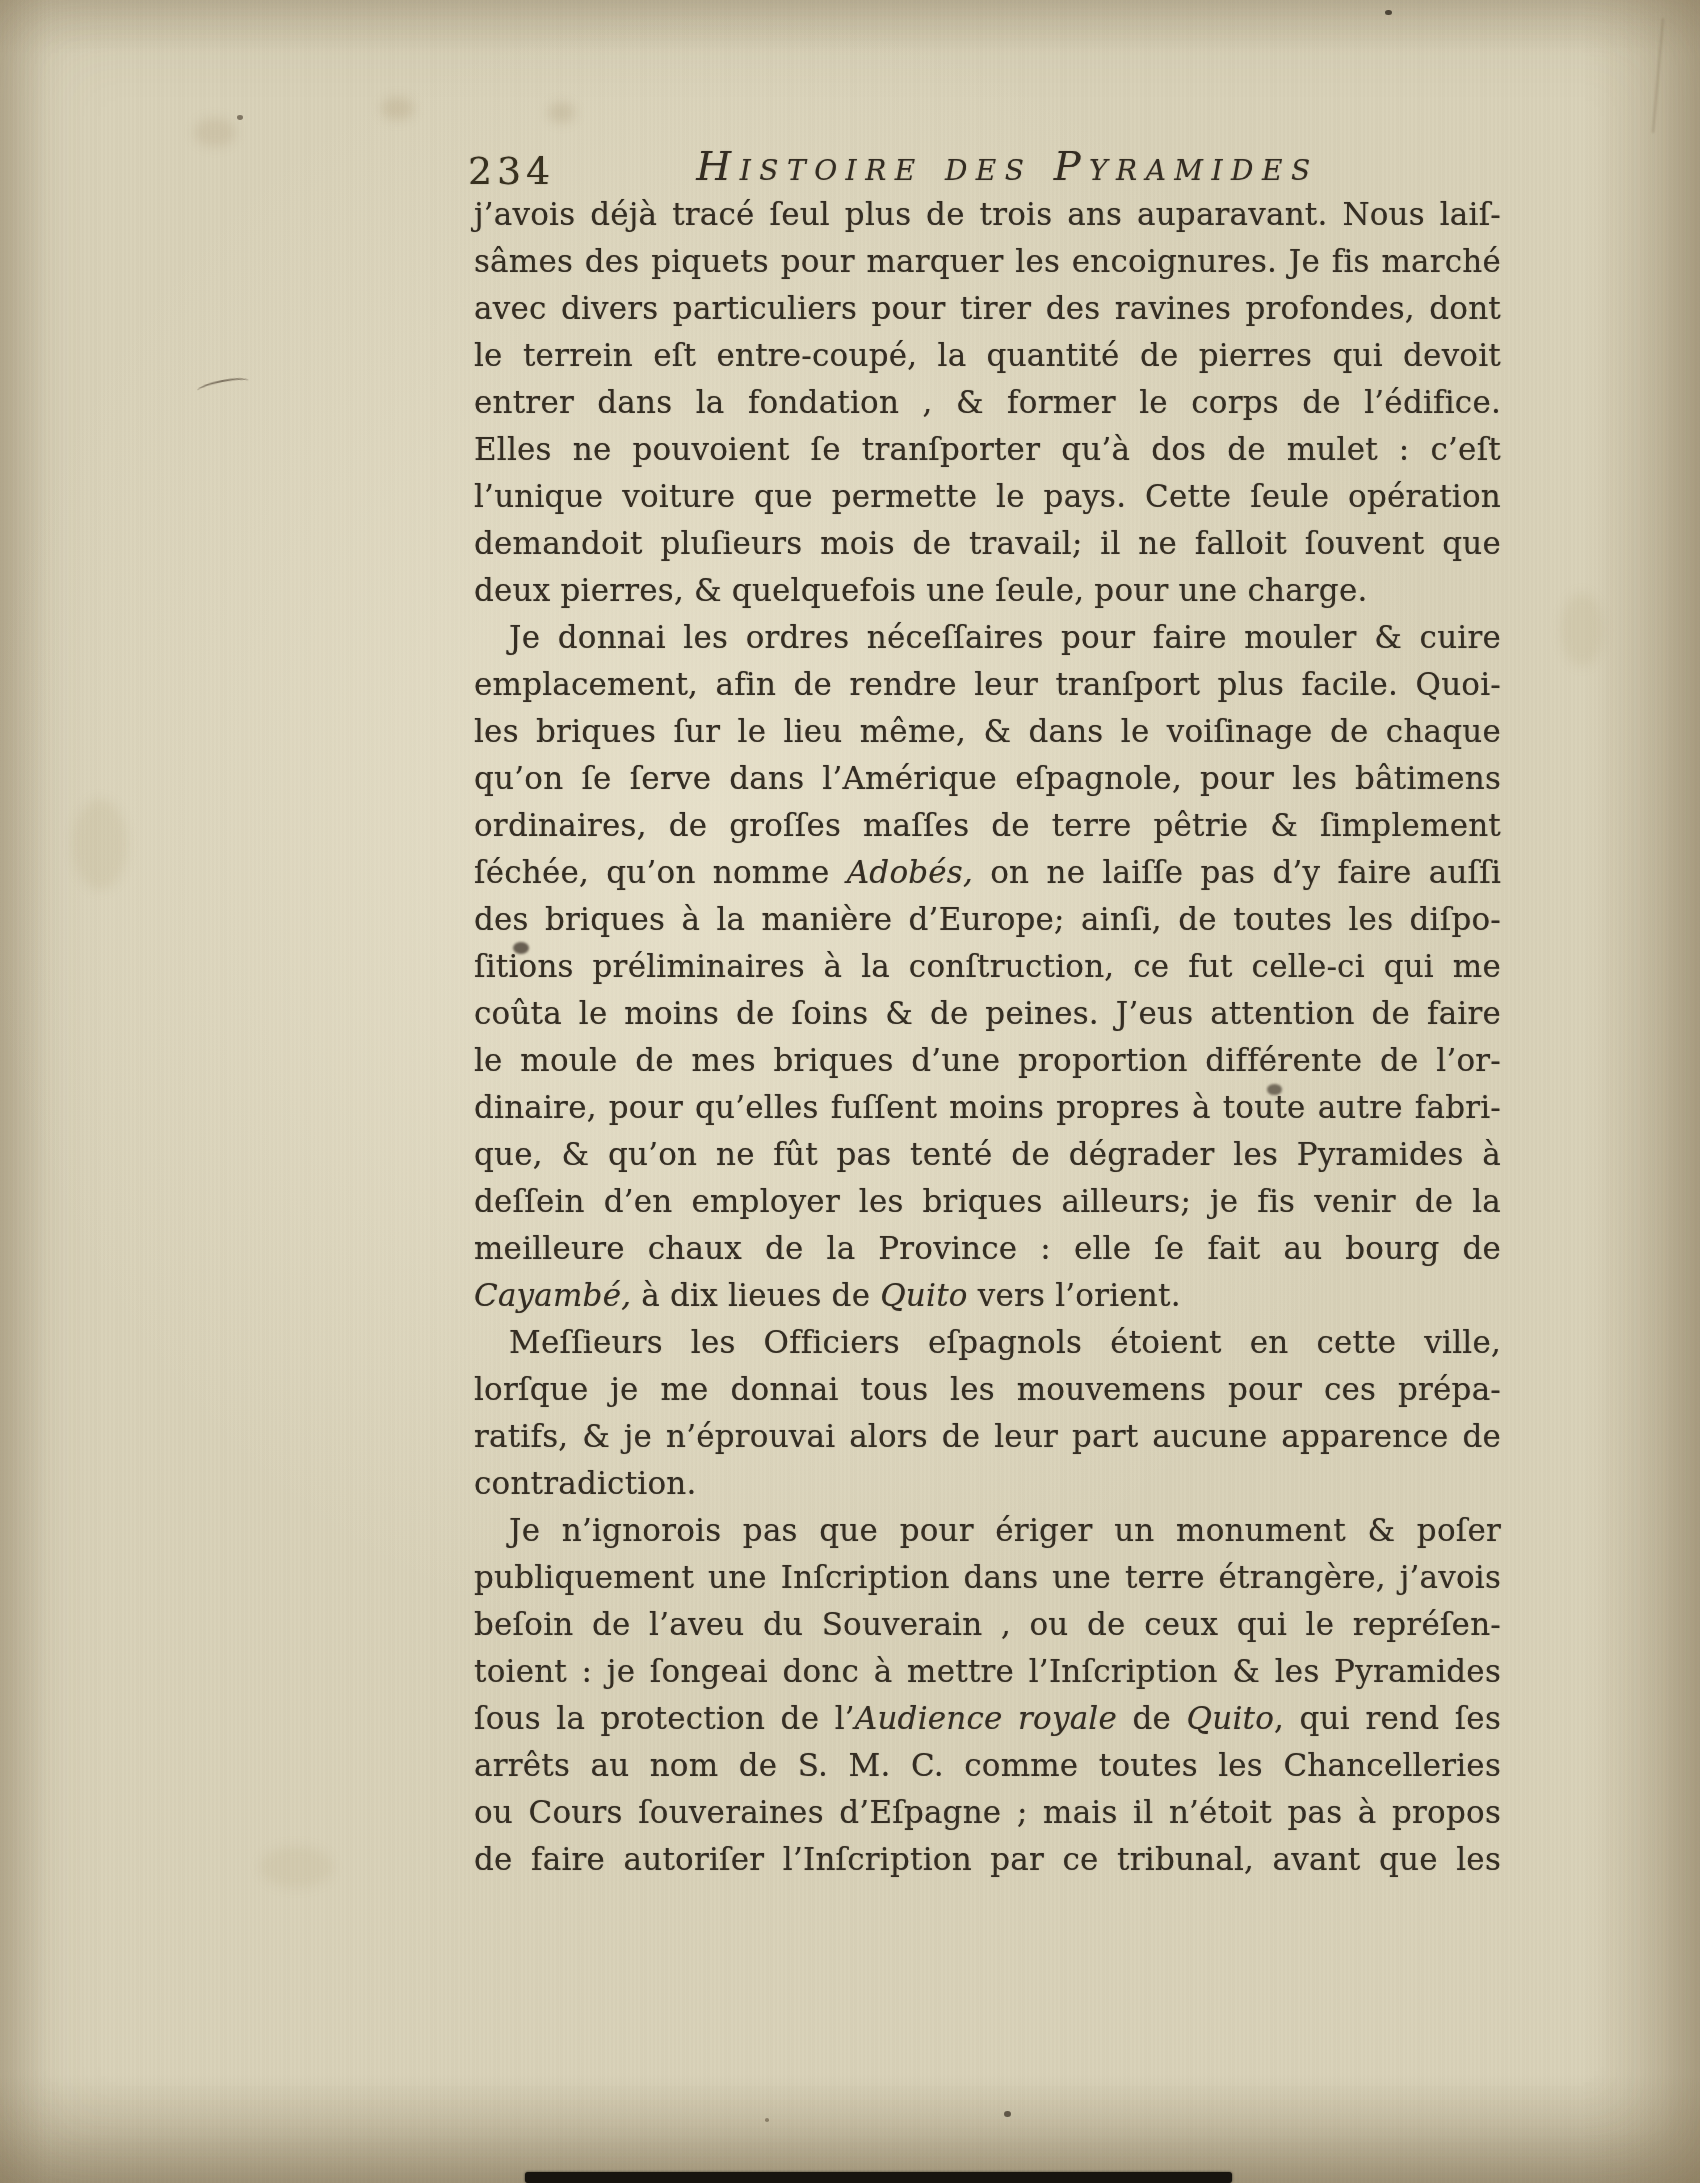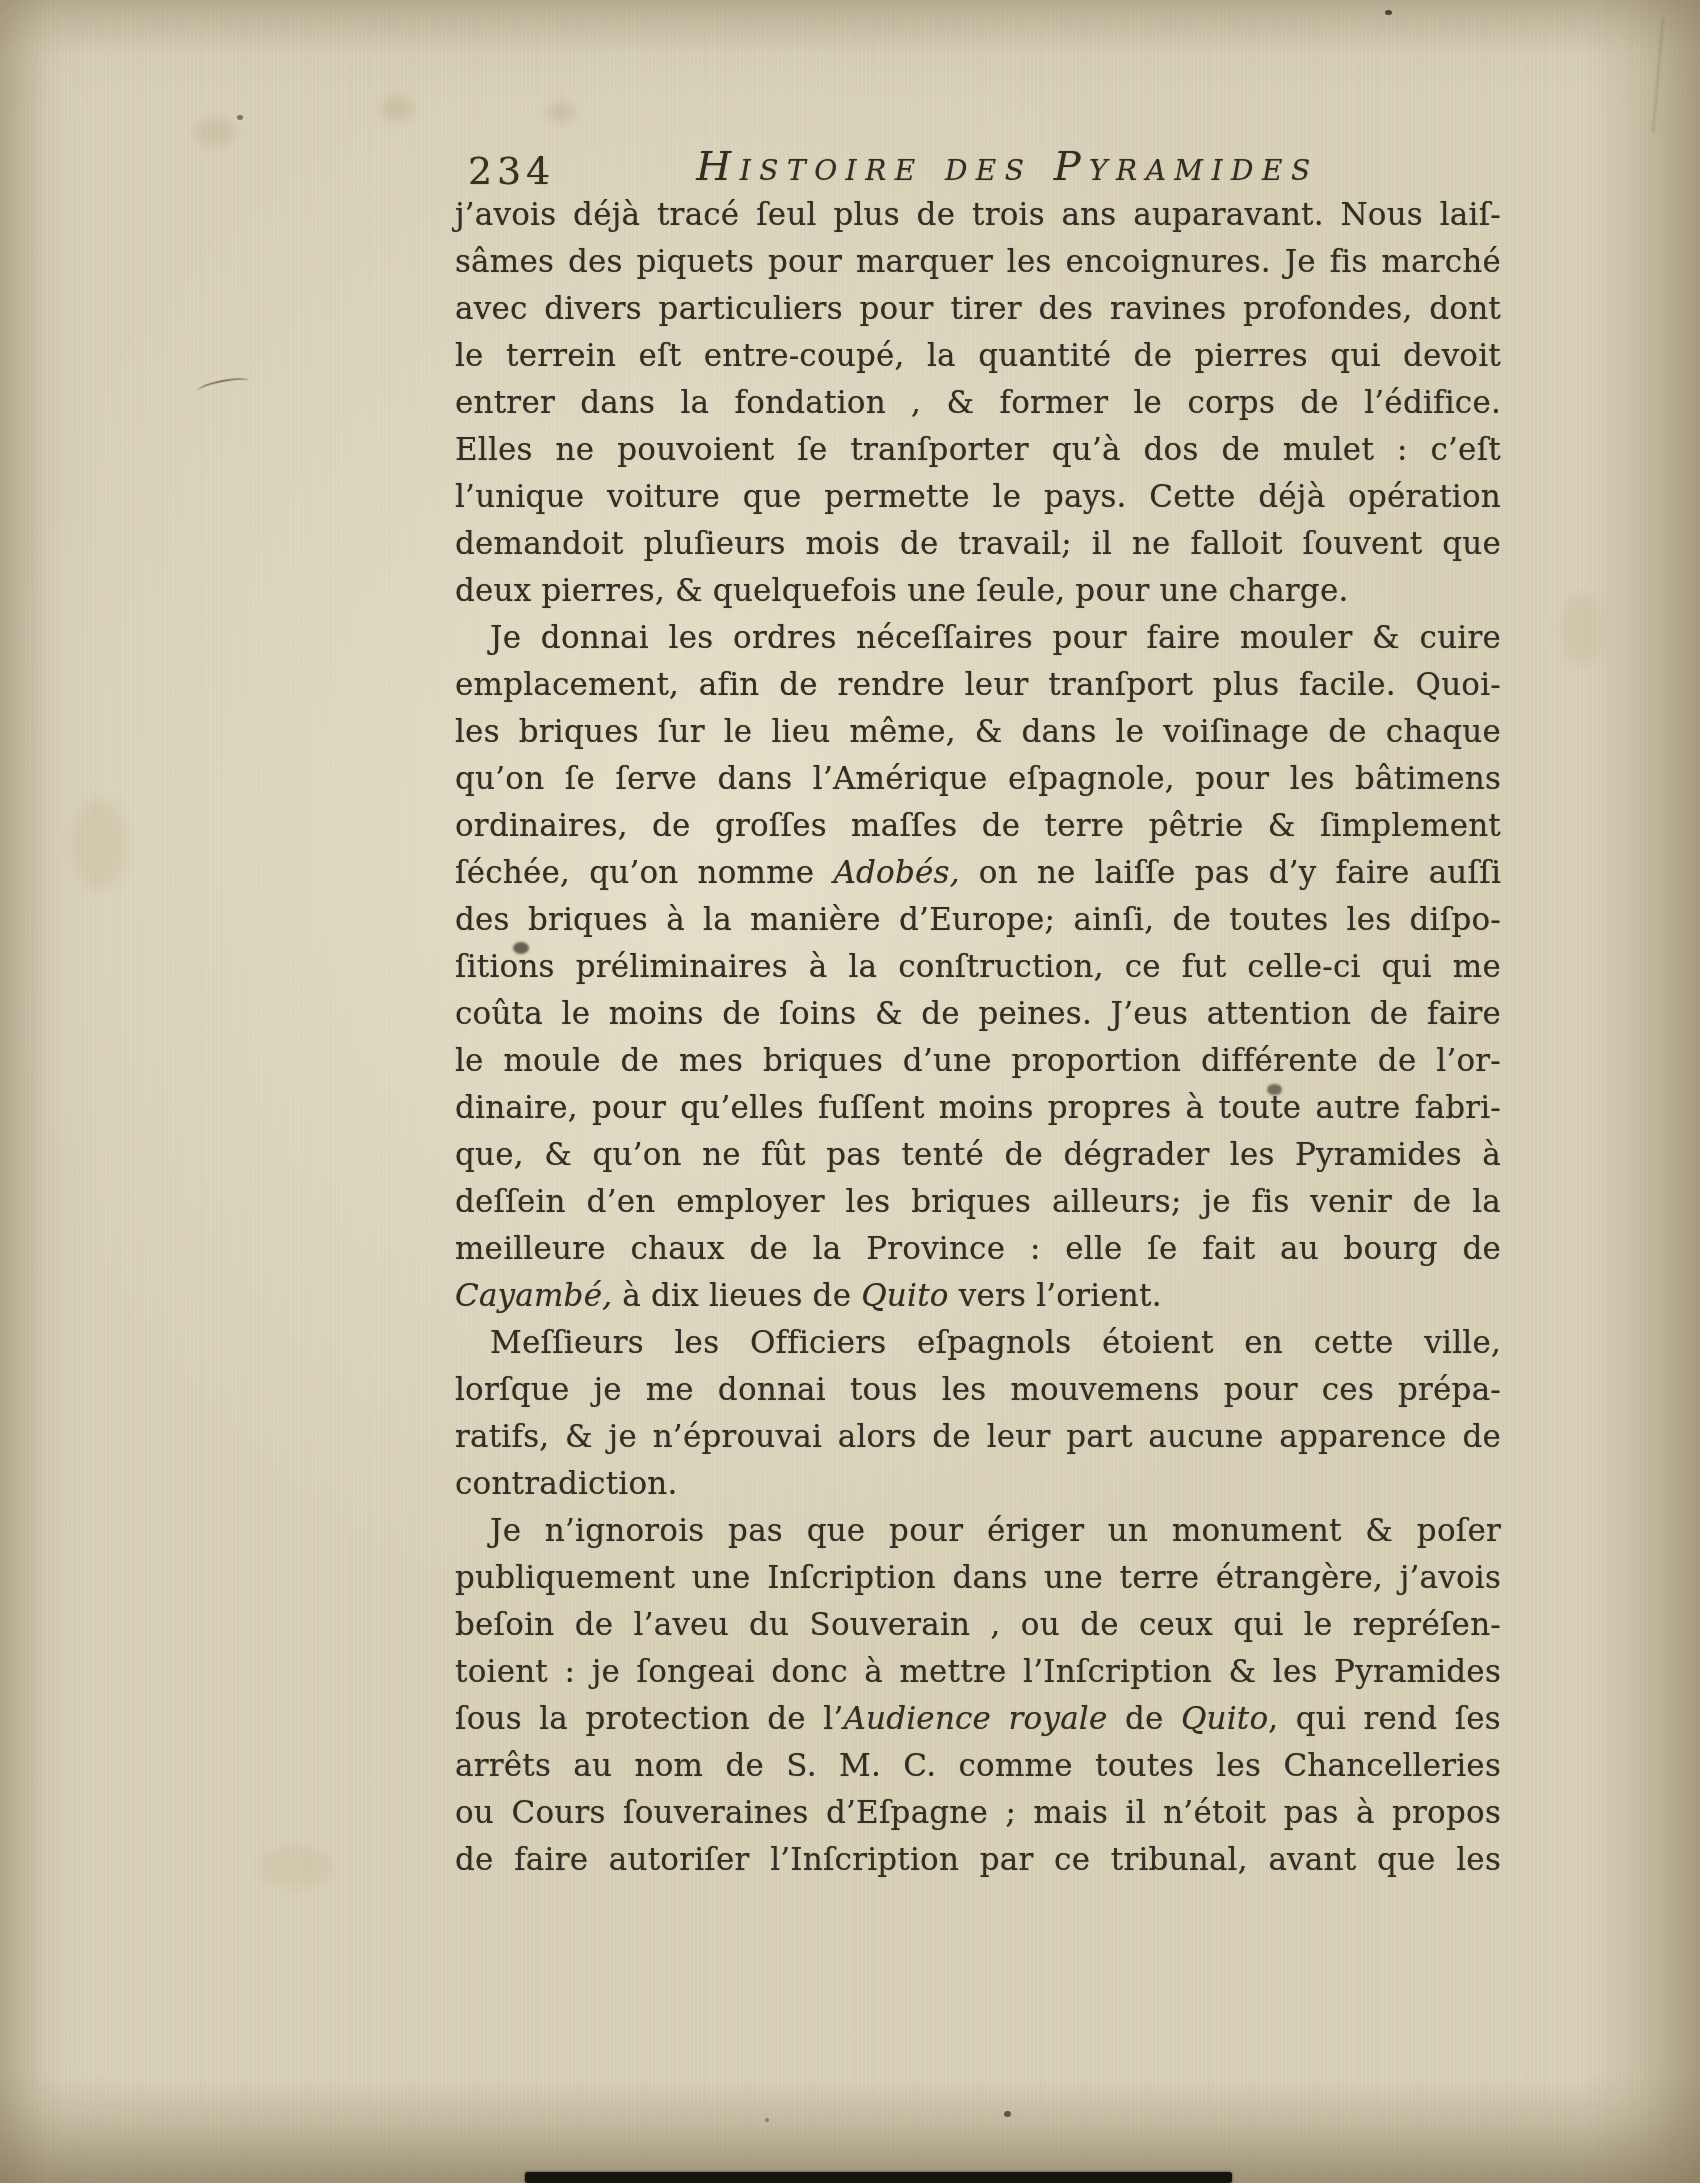--- a/index.html
+++ b/index.html
@@ -41,20 +41,21 @@
 
   
   .text-block { position: absolute; left: 455px; top: 191px; width: 1046px; }
   .line {
     font-size: 31px; line-height: 47px; height: 47px;
     letter-spacing: 0.2px;
     white-space: nowrap;
     text-align: justify; text-align-last: justify;
     color: #342d23;
     text-shadow: 0 0 1px rgba(52,45,36,0.50);
+    margin-left: 19px;
   }
   .line.endline { text-align-last: left; }
   .line.indent { text-indent: 35px; }
   .line .it { font-style: italic; }
 
   
   .artifact { position: absolute; pointer-events: none; }
   .stain { border-radius: 50%; filter: blur(5.4px); }
   .stain.a { left: 381px; top: 97px; width: 33px; height: 23px; background: rgba(150,124,84,0.20); }
   .stain.b { left: 194px; top: 118px; width: 42px; height: 29px; background: rgba(150,124,84,0.16); }
@@ -115,21 +116,21 @@
     <span class="head-title">Histoire des Pyramides</span>
   </header>
 
   <main class="text-block" id="text-block">
       <div class="line"><span>j’avois déjà tracé ſeul plus de trois ans auparavant. Nous laiſ-</span></div>
       <div class="line"><span>sâmes des piquets pour marquer les encoignures. Je fis marché</span></div>
       <div class="line"><span>avec divers particuliers pour tirer des ravines profondes, dont</span></div>
       <div class="line"><span>le terrein eſt entre-coupé, la quantité de pierres qui devoit</span></div>
       <div class="line"><span>entrer dans la fondation , &amp; former le corps de l’édifice.</span></div>
       <div class="line"><span>Elles ne pouvoient ſe tranſporter qu’à dos de mulet : c’eſt</span></div>
-      <div class="line"><span>l’unique voiture que permette le pays. Cette déjà opération</span></div>
+      <div class="line"><span>l’unique voiture que permette le pays. Cette ſeule opération</span></div>
       <div class="line"><span>demandoit pluſieurs mois de travail; il ne falloit ſouvent que</span></div>
       <div class="line endline"><span>deux pierres, &amp; quelquefois une ſeule, pour une charge.</span></div>
       <div class="line indent"><span>Je donnai les ordres néceſſaires pour faire mouler &amp; cuire</span></div>
       <div class="line"><span>emplacement, afin de rendre leur tranſport plus facile. Quoi-</span></div>
       <div class="line"><span>les briques ſur le lieu même, &amp; dans le voiſinage de chaque</span></div>
       <div class="line"><span>qu’on ſe ſerve dans l’Amérique eſpagnole, pour les bâtimens</span></div>
       <div class="line"><span>ordinaires, de groſſes maſſes de terre pêtrie &amp; ſimplement</span></div>
       <div class="line"><span>ſéchée, qu’on nomme </span><span class="it">Adobés,</span><span> on ne laiſſe pas d’y faire auſſi</span></div>
       <div class="line"><span>des briques à la manière d’Europe; ainſi, de toutes les diſpo-</span></div>
       <div class="line"><span>ſitions préliminaires à la conſtruction, ce fut celle-ci qui me</span></div>

